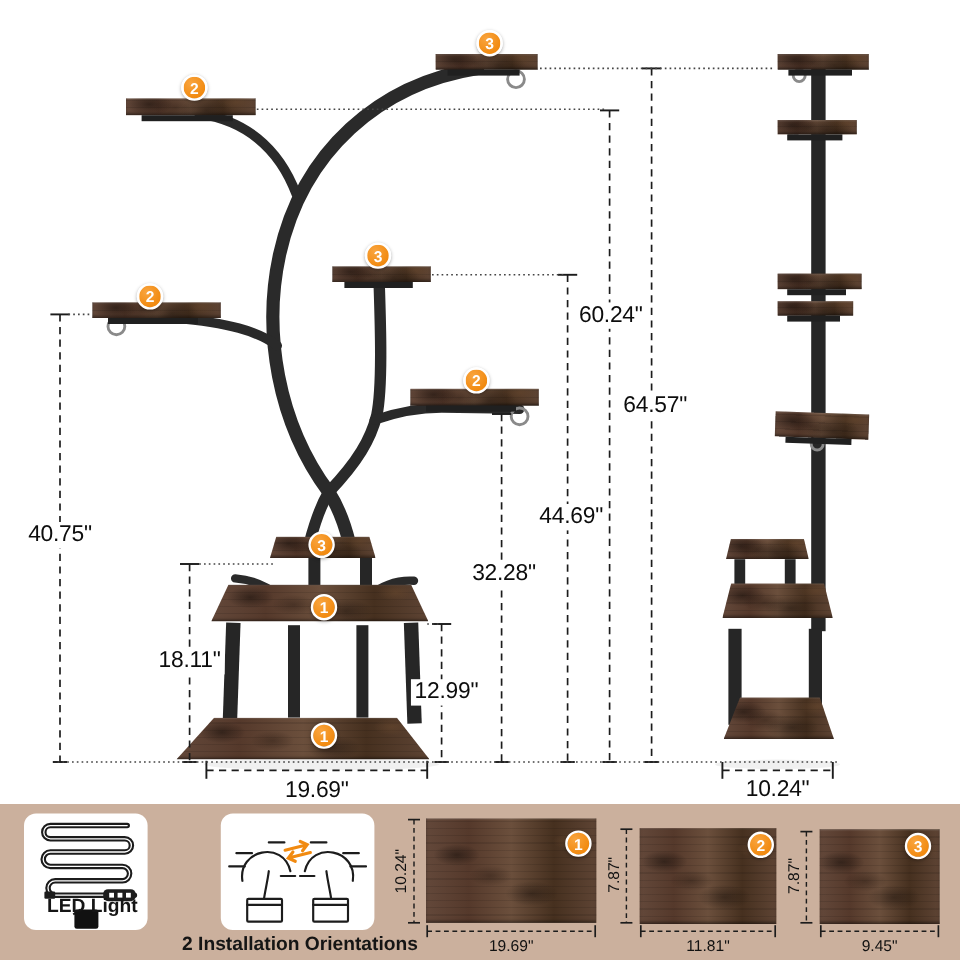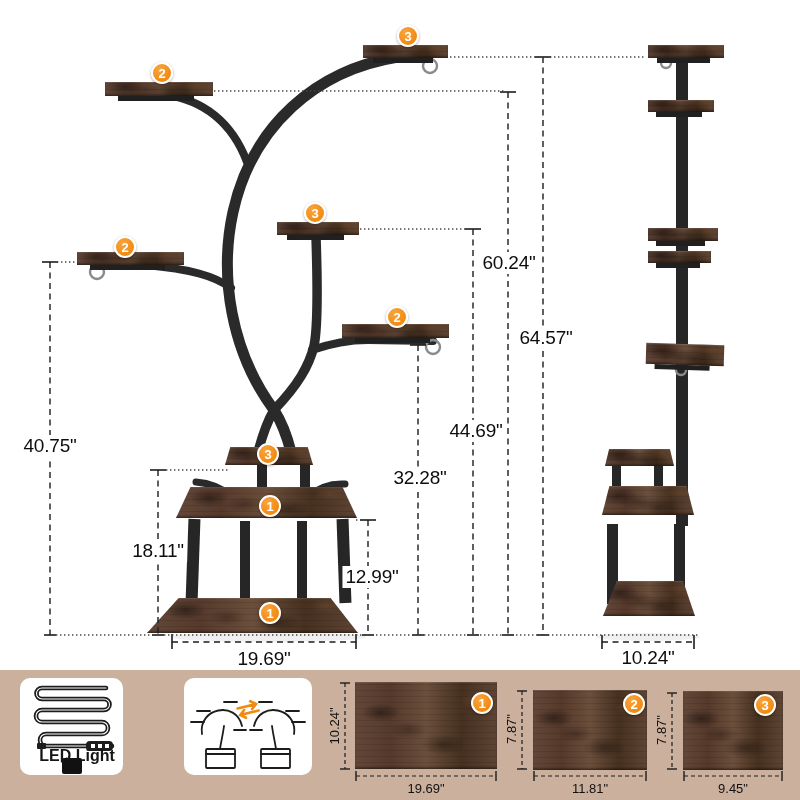--- a/index.html
+++ b/index.html
@@ -215,20 +215,21 @@
         <path d="M 78 52 H 66"></path>
         <rect x="77" y="71" width="29" height="19" rx="1"></rect>
         <line x1="77" y1="76" x2="106" y2="76"></line>
       </g>
       <g stroke="#f18a10" stroke-width="2.6" fill="none" stroke-linecap="round" transform="rotate(-14 64 31)">
         <path d="M 54 28 H 72 M 68 24 L 73 28 L 68 32"></path>
         <path d="M 74 35 H 56 M 60 31 L 55 35 L 60 39"></path>
       </g>
     </svg>
   </div>
+  <div class="caption" style="left:250px;top:779px;">2 Installation Orientations</div>
 
   <div class="wood" style="left:355px;top:682px;width:142px;height:87px;"></div>
   <div class="badge" style="left:482px;top:703px;">1</div>
   <div class="bdim rot" style="left:334px;top:726px;">10.24"</div>
   <div class="bdim" style="left:426px;top:788px;">19.69"</div>
 
   <div class="wood" style="left:533px;top:690px;width:114px;height:80px;"></div>
   <div class="badge" style="left:634px;top:704px;">2</div>
   <div class="bdim rot" style="left:511px;top:729px;">7.87"</div>
   <div class="bdim" style="left:590px;top:788px;">11.81"</div>

